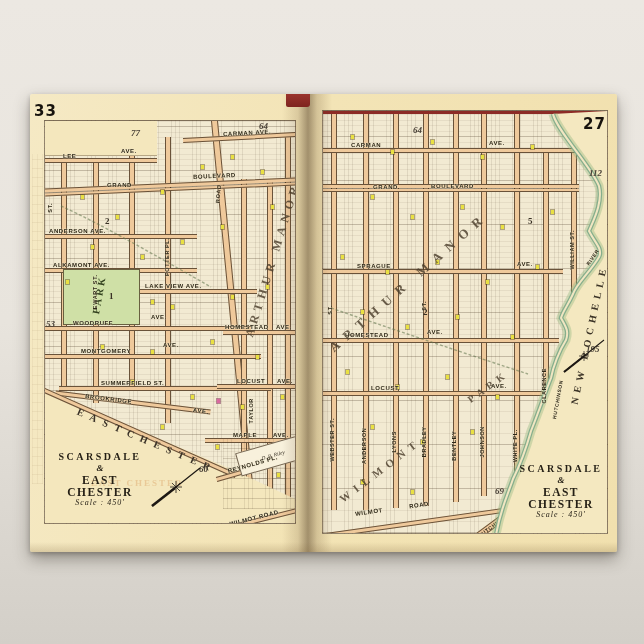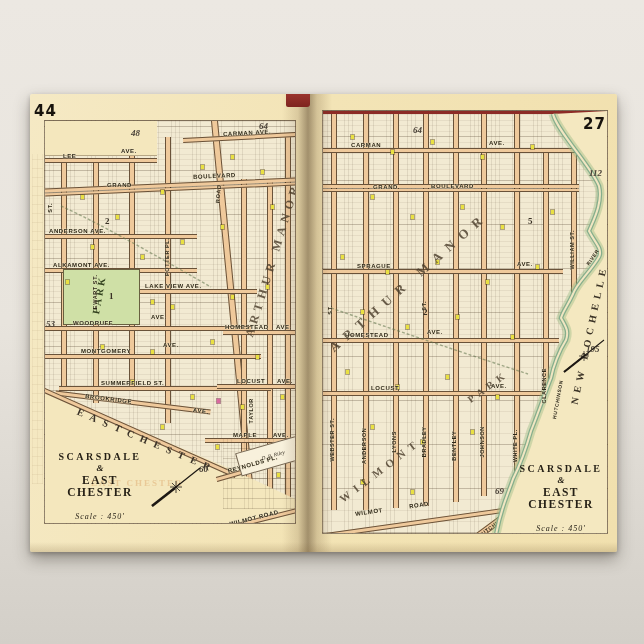--- a/index.html
+++ b/index.html
@@ -36,21 +36,21 @@
     font-weight:700;color:rgba(74,61,43,.82);text-align:center;white-space:nowrap;}
   .ref{position:absolute;font:italic 700 9px "Liberation Serif","DejaVu Serif",serif;color:#4a4238;}
   .bnum{position:absolute;font:700 9px "Liberation Serif","DejaVu Serif",serif;color:#3a3226;}
   .mk{position:absolute;width:3px;height:4px;background:#e9e042;outline:1px solid rgba(95,80,22,.45);}
   .mk.pink{background:#d9699f;outline-color:rgba(120,40,80,.5);}
   .pagenum{position:absolute;font:700 15px "DejaVu Sans",sans-serif;color:#17130d;letter-spacing:1px;}
   .title-block{position:absolute;text-align:center;color:#241f15;}
   .tt1{font:700 10px "Liberation Serif","DejaVu Serif",serif;letter-spacing:2.5px;}
   .tamp{font:italic 700 9px "Liberation Serif","DejaVu Serif",serif;margin-top:1px;}
   .tt2{font:700 11.5px "Liberation Serif","DejaVu Serif",serif;letter-spacing:1.5px;margin-top:1px;}
-  .tsc{font:italic 8px "Liberation Serif","DejaVu Serif",serif;letter-spacing:1px;margin-top:14px;}
+  .tsc{font:italic 8px "Liberation Serif","DejaVu Serif",serif;letter-spacing:1px;margin-top:0;}
   .blank{position:absolute;left:0;top:0;width:100%;height:100%;background:#f4e7bd;}
   #blank-left{clip-path:polygon(0% 67%,74% 86.5%,100% 94%,100% 101%,0% 101%);}
   #blank-right{clip-path:polygon(104% 74%,52% 101%,104% 101%);}
   .park{position:absolute;background:#cfe0a6;border:1px solid rgba(60,42,22,.7);}
   .parcel{position:absolute;background:#f8f1dc;border:1px solid rgba(60,42,22,.7);
     transform:rotate(-16deg);display:flex;align-items:center;justify-content:center;
     font:italic 5.5px "Liberation Serif",serif;color:#3a3226;}
   .gutter{position:absolute;left:252px;top:0;width:50px;height:458px;pointer-events:none;
     background:linear-gradient(90deg,rgba(88,60,28,0) 0%,rgba(88,60,28,.16) 32%,rgba(66,44,20,.46) 52%,rgba(88,60,28,.2) 70%,rgba(88,60,28,0) 100%);}
   .spine-red{position:absolute;left:256px;top:0;width:24px;height:13px;
@@ -180,21 +180,21 @@
       <div class="lblv" style="left:19px;top:168px">EWART ST.</div>
       <div class="lblv" style="left:91px;top:133px">POTTER PL.</div>
       <div class="lblv" style="left:142px;top:70px;transform:rotate(-85deg)">ROAD</div>
       <div class="lblv" style="left:175px;top:287px">TAYLOR</div>
       <div class="lblv" style="left:-26px;top:84px">ST.</div>
 
       <div class="bigtxt" style="left:14px;top:314px;width:176px;font-size:10px;letter-spacing:7px;transform:rotate(23deg);color:#3a3228">EASTCHESTER</div>
 
       <div class="bnum" style="left:60px;top:95px">2</div>
 
-      <div class="ref" style="left:86px;top:7px">48</div>
+      <div class="ref" style="left:86px;top:7px">77</div>
       <div class="ref" style="left:214px;top:0">64</div>
       <div class="ref" style="left:1px;top:198px">53</div>
       <div class="ref" style="left:154px;top:343px">60</div>
 
       <div class="ghost" style="left:46px;top:357px">EAST CHESTER</div>
 
       <div class="title-block" style="left:6px;top:330px;width:98px">
         <div class="tt1">SCARSDALE</div>
         <div class="tamp">&amp;</div>
         <div class="tt2">EAST CHESTER</div>
@@ -329,16 +329,16 @@
         <g stroke="#1d1813" stroke-width=".7">
           <line x1="18" y1="19" x2="28" y2="19"></line>
             <line x1="23" y1="14" x2="23" y2="24"></line>
         </g>
       </svg>
     </div>
 
     <div class="gutter"></div>
     <div class="spine-red"></div>
 
-    <div class="pagenum" style="left:4px;top:8px">44</div>
+    <div class="pagenum" style="left:4px;top:8px">33</div>
 
   </div>
 </div>
 
 </body></html>

